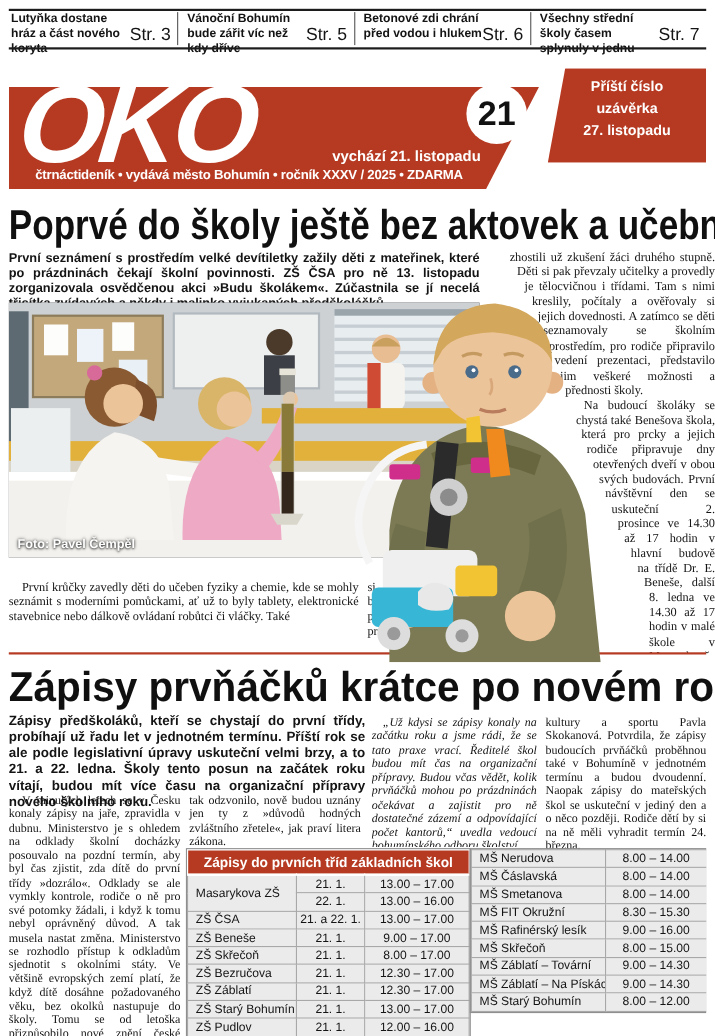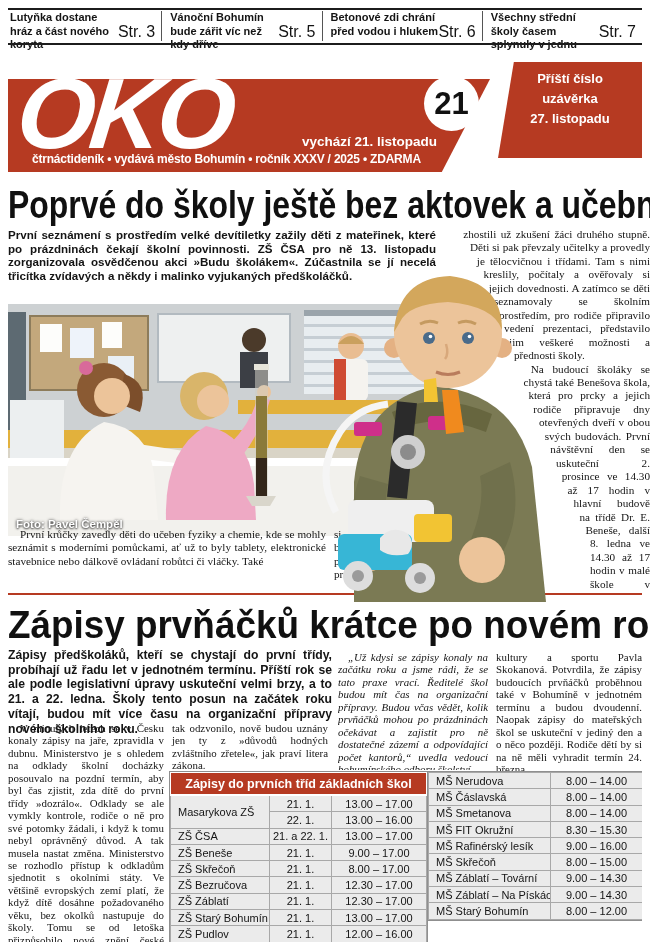--- a/index.html
+++ b/index.html
@@ -19,36 +19,36 @@
   
   .kicker{position:absolute;top:57px;left:12px;font-weight:bold;font-size:16px;letter-spacing:8px;color:#111;white-space:nowrap;}
   .banner{position:absolute;top:79px;left:8px;width:482px;height:93px;background:var(--red);
           clip-path:polygon(0 0,100% 0,90% 100%,0 100%);}
   .logo{position:absolute;top:-16px;left:10px;color:#fff;font-weight:bold;font-style:italic;
         font-size:100px;line-height:1;letter-spacing:-5px;transform:skewX(-6deg);}
   .issue-date{position:absolute;left:294px;top:55px;color:#fff;font-weight:bold;font-size:13.5px;}
   .tagline{position:absolute;left:24px;bottom:6px;color:#fff;font-weight:bold;font-size:12px;letter-spacing:-0.2px;white-space:nowrap;}
   .issue-circle{position:absolute;top:76px;left:424px;width:55px;height:55px;border-radius:50%;background:#fff;
         display:flex;align-items:center;justify-content:center;font-weight:bold;font-size:31px;color:#111;z-index:2;}
-  .next-issue{position:absolute;top:62px;left:498px;width:144px;height:96px;background:var(--red);
+  .next-issue{position:absolute;top:62px;left:498px;width:144px;height:86px;background:var(--red);
         clip-path:polygon(11% 0,100% 0,100% 100%,0 100%);text-align:center;padding-top:7px;box-sizing:border-box;}
   .next-issue div{color:#fff;font-weight:bold;font-size:13px;line-height:20.2px;}
 
   
   .h1{position:absolute;left:8px;margin:0;font-weight:bold;color:#101010;font-size:38px;line-height:1;
       white-space:nowrap;transform-origin:0 50%;}
   .h1-a1{top:186px;transform:scaleX(0.84);}
   .h1-a2{top:606px;transform:scaleX(0.97);}
 
   
   .a1body{position:absolute;top:228px;left:8px;width:634px;height:368px;}
   .lead{font-weight:bold;font-size:11.6px;line-height:13.6px;text-align:justify;margin:0;}
   .lead1{position:absolute;top:0;left:0;width:428px;}
   .serif1{font-family:"Liberation Serif",serif;font-size:11.2px;line-height:13.45px;text-align:justify;}
-  .photo{position:absolute;top:76px;left:0;width:428px;height:232px;overflow:hidden;background:#737373;}
+  .photo{position:absolute;top:47px;left:0;width:428px;height:232px;overflow:hidden;background:#737373;}
   .caption{position:absolute;left:8px;bottom:6px;color:#fff;font-weight:bold;font-size:11.5px;
            text-shadow:0 0 3px rgba(0,0,0,.75),0 1px 2px rgba(0,0,0,.6);}
   .colA{position:absolute;top:300px;left:0;width:318px;}
   .colA{text-indent:12px;}
   .colB{position:absolute;top:300px;left:326px;width:102px;}
   .colR{position:absolute;top:0;left:436px;width:206px;height:366px;overflow:hidden;}
   .wrapfloat{float:left;width:146px;height:316px;margin-top:48px;
              shape-outside:polygon(0 0,4% 0,24% 16%,40% 33%,57% 52%,78% 72%,99% 91%,99% 100%,0 100%);shape-margin:6px;}
   .colR .p2{display:block;text-indent:12px;}
   .boy{position:absolute;top:34px;left:288px;width:276px;height:340px;z-index:3;pointer-events:none;}

